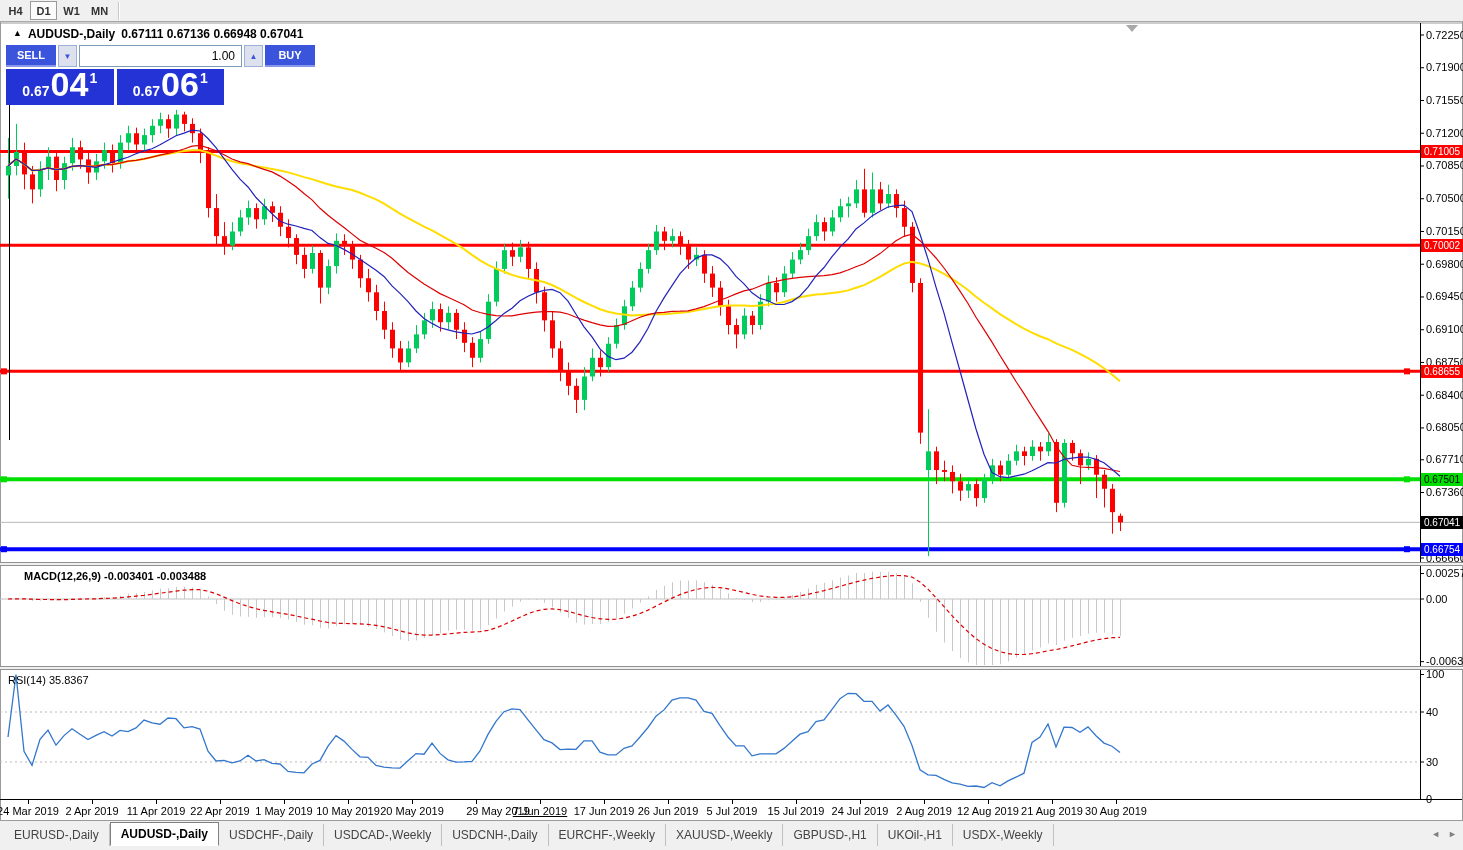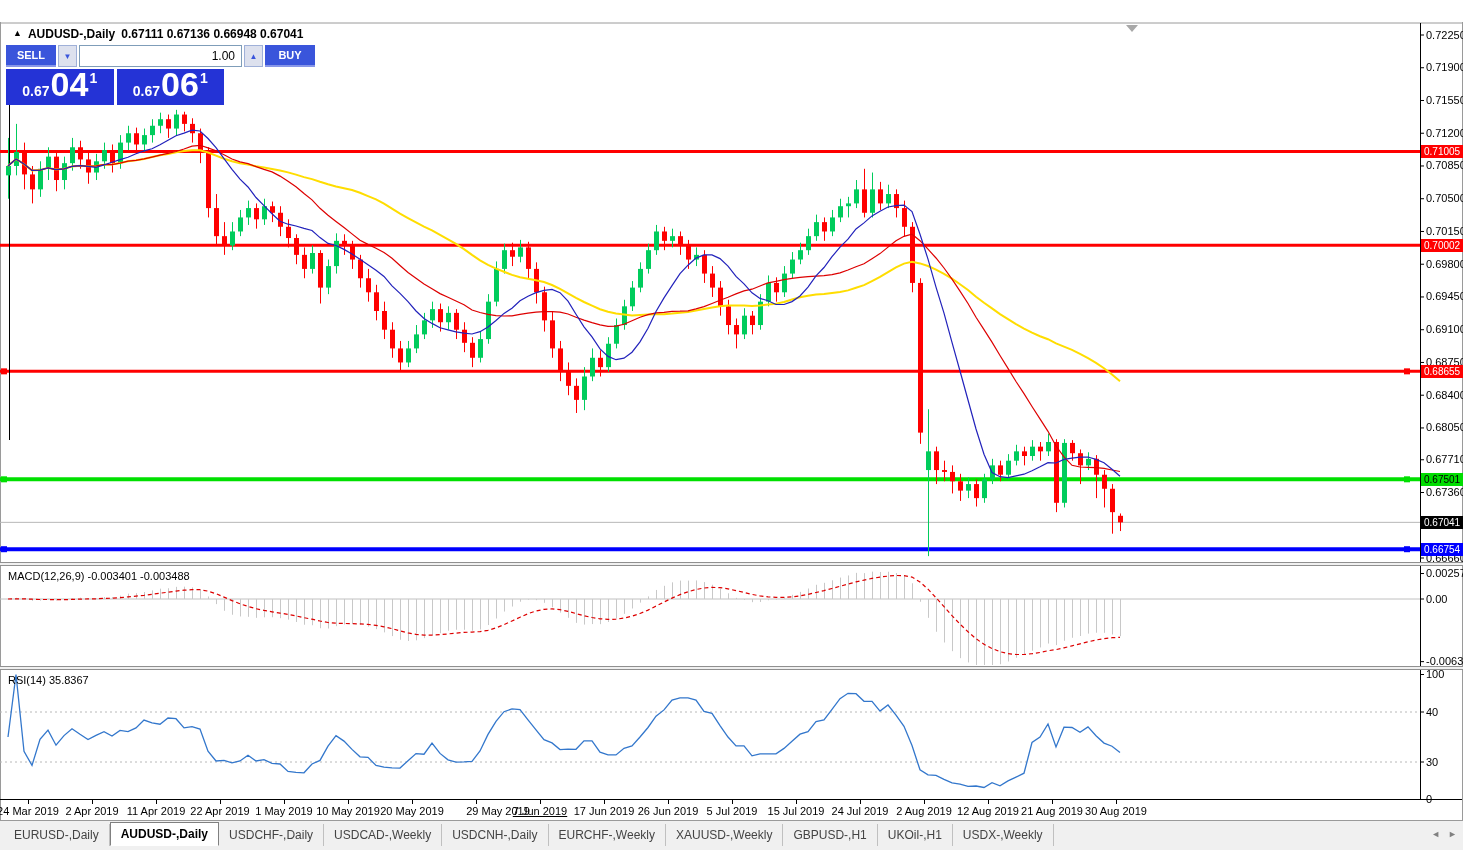--- a/index.html
+++ b/index.html
@@ -59,20 +59,27 @@
     display:flex; gap:8px; }
   #bottomstrip { left:0; top:846px; width:1463px; height:4px; background:#f0f0f0; z-index:29; }
 
   svg { position:absolute; left:0; top:0; z-index:2; pointer-events:none; }
 </style>
 </head>
 <body>
 
 <div id="stage">
 
+  <div id="toolbar" class="abs">
+      <div class="tf-btn">H4</div>
+      <div class="tf-btn active">D1</div>
+      <div class="tf-btn">W1</div>
+      <div class="tf-btn">MN</div>
+      <div class="tf-sep"></div>
+    </div>
 
   <div id="chartwin" class="abs"></div>
 
   <svg id="chart-svg" width="1463" height="850">
       <line x1="0" y1="23" x2="1462" y2="23" stroke="#9a9a9a" stroke-width="1"></line>
       <line x1="1420.5" y1="23" x2="1420.5" y2="799" stroke="#000" stroke-width="1"></line>
       <rect x="0" y="562" width="1463" height="4" fill="#f0f0f0"></rect>
       <line x1="0" y1="562.5" x2="1463" y2="562.5" stroke="#909090" stroke-width="1"></line>
       <line x1="0" y1="565.5" x2="1463" y2="565.5" stroke="#909090" stroke-width="1"></line>
       <rect x="0" y="666" width="1463" height="4" fill="#f0f0f0"></rect>
@@ -589,21 +596,21 @@
         <span class="sup">1</span>
       </div>
       <div class="tp-big">
         <span class="pfx">0.67</span>
         <span class="big">06</span>
         <span class="sup">1</span>
       </div>
     </div>
   </div>
 
-  <div id="macd-label" class="abs ind-label" style="left:8px; top:570px;">MACD(12,26,9) -0.003401 -0.003488</div>
+  <div id="macd-label" class="abs ind-label" style="left:24px; top:570px;font-weight:bold;">MACD(12,26,9) -0.003401 -0.003488</div>
   <div id="rsi-label" class="abs ind-label" style="left:8px; top:674px;">RSI(14) 35.8367</div>
 
   <div id="axis-labels">
       <div class="plabel" style="top: 28.5px;">0.72250</div>
       <div class="plabel" style="top: 61.246px;">0.71900</div>
       <div class="plabel" style="top: 93.9919px;">0.71550</div>
       <div class="plabel" style="top: 126.738px;">0.71200</div>
       <div class="plabel" style="top: 159.484px;">0.70850</div>
       <div class="plabel" style="top: 192.23px;">0.70500</div>
       <div class="plabel" style="top: 224.976px;">0.70150</div>

